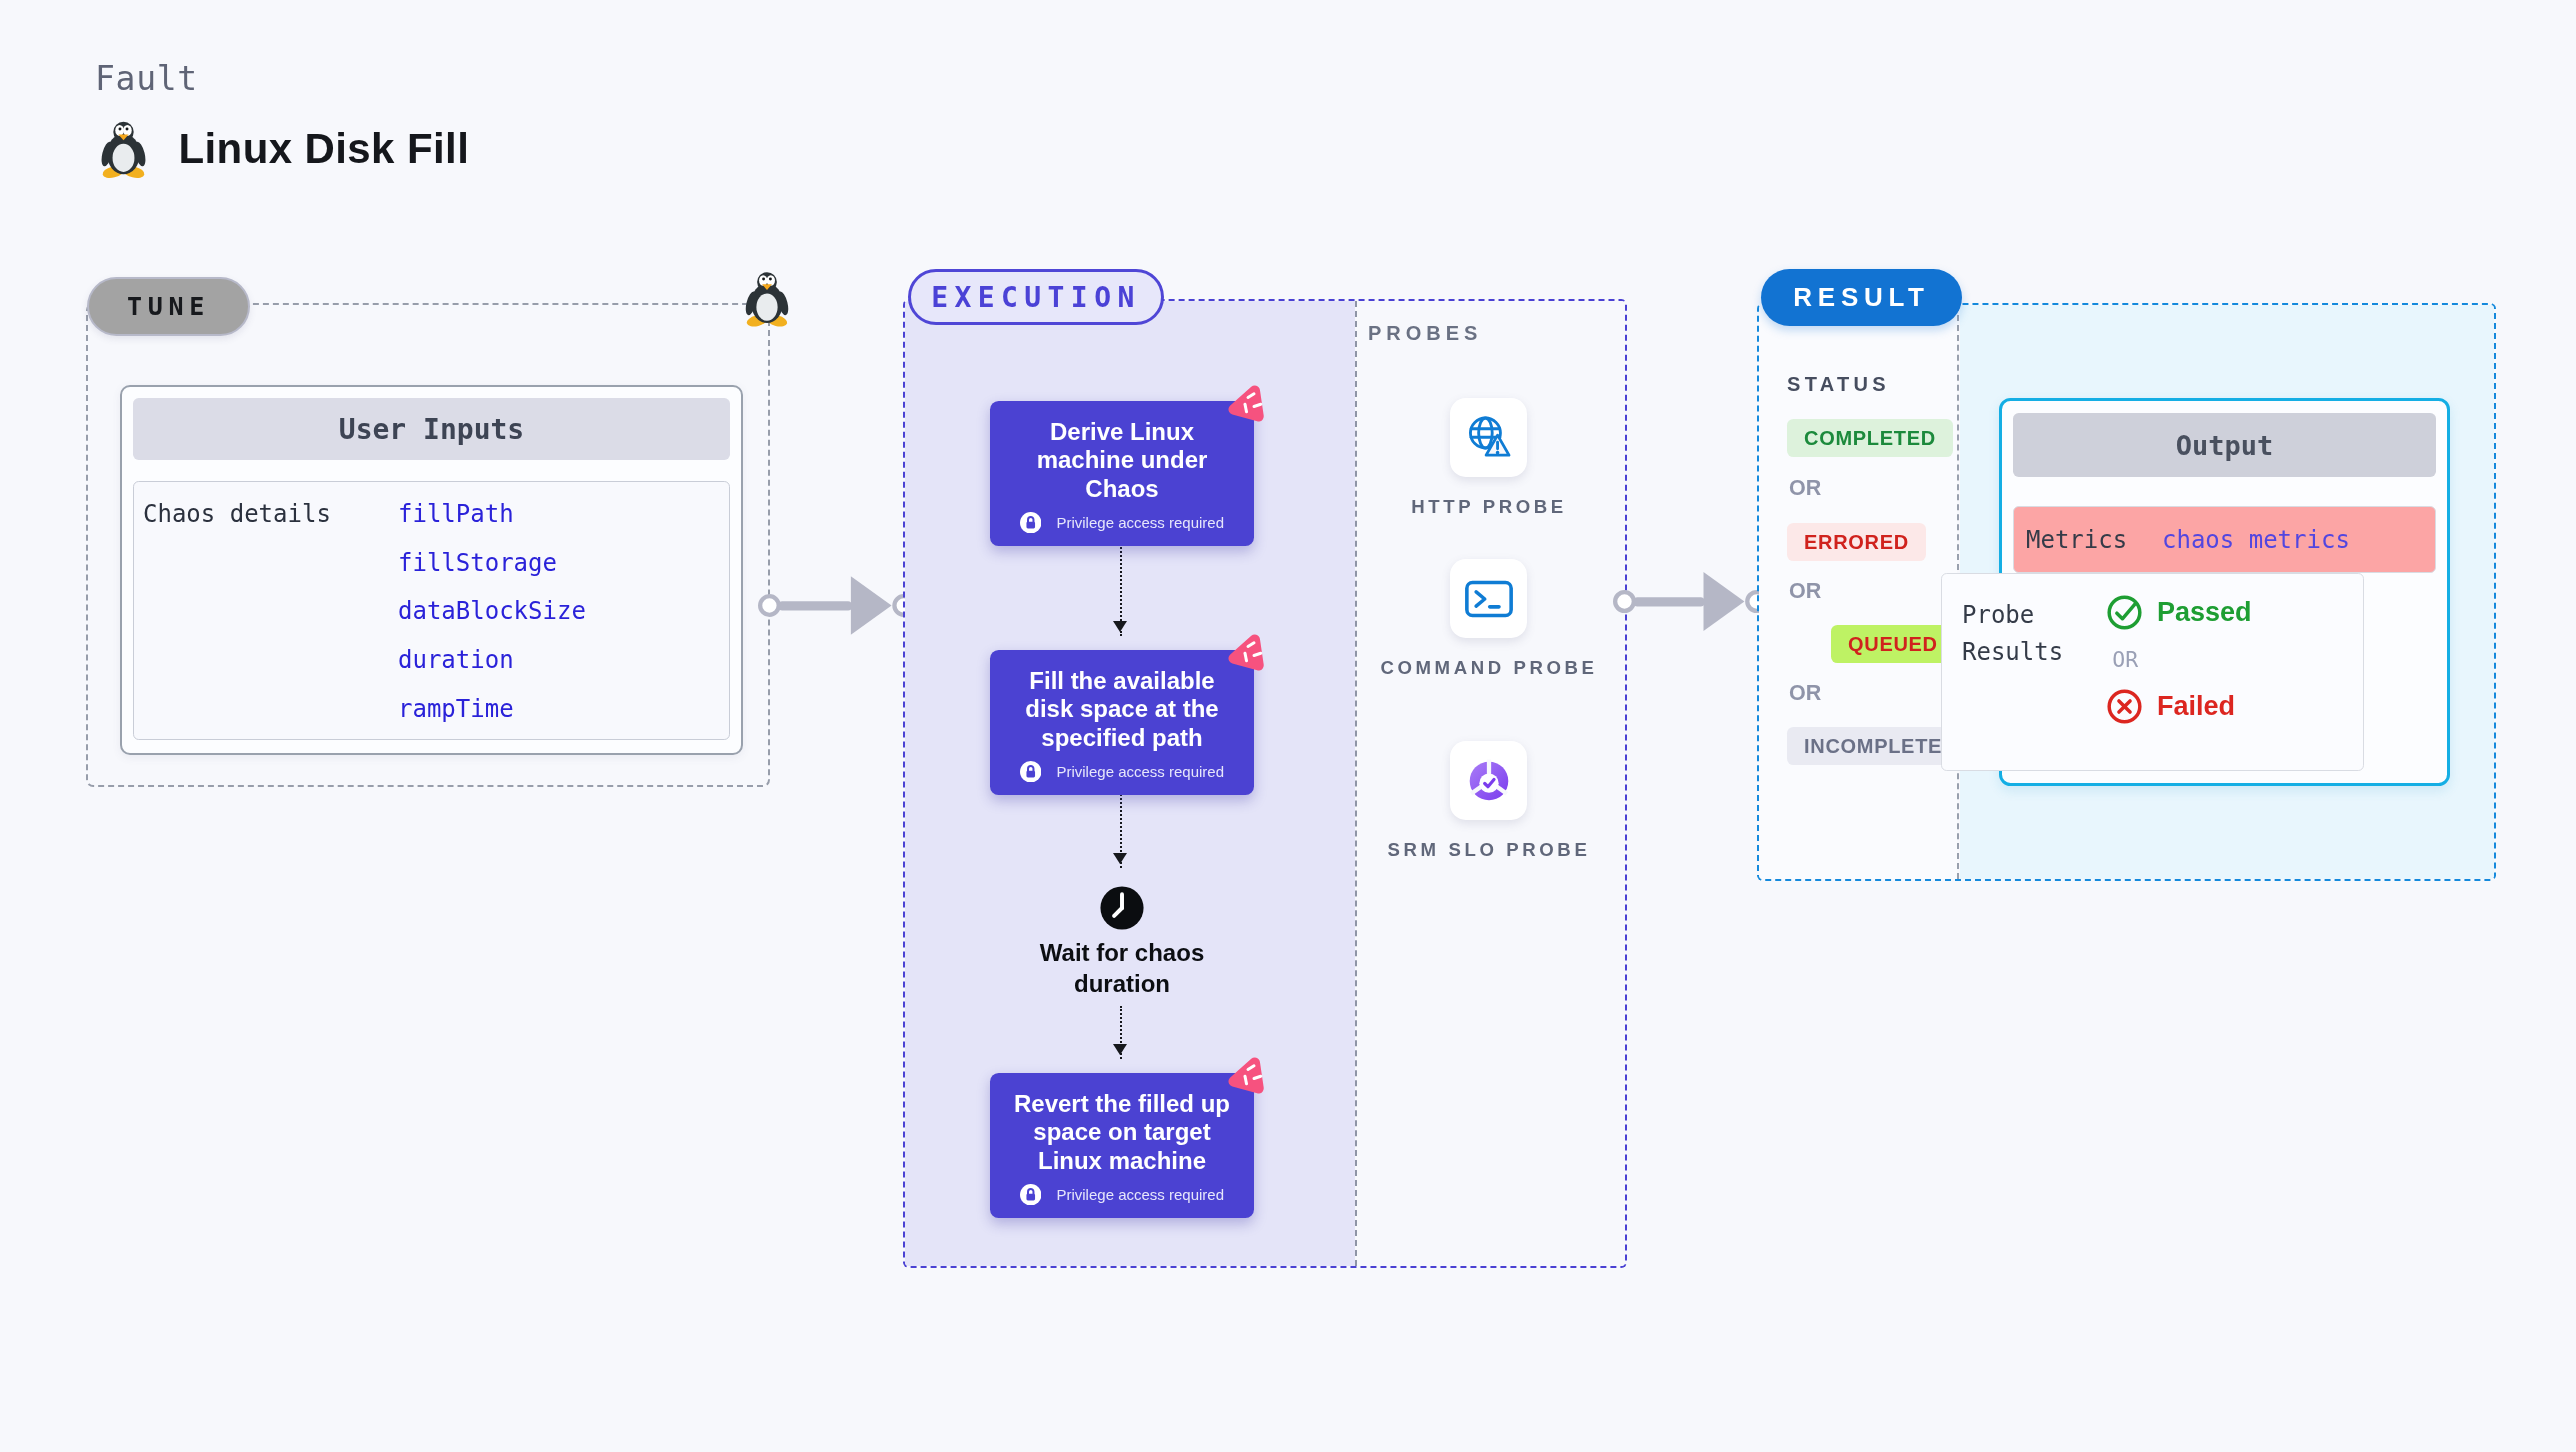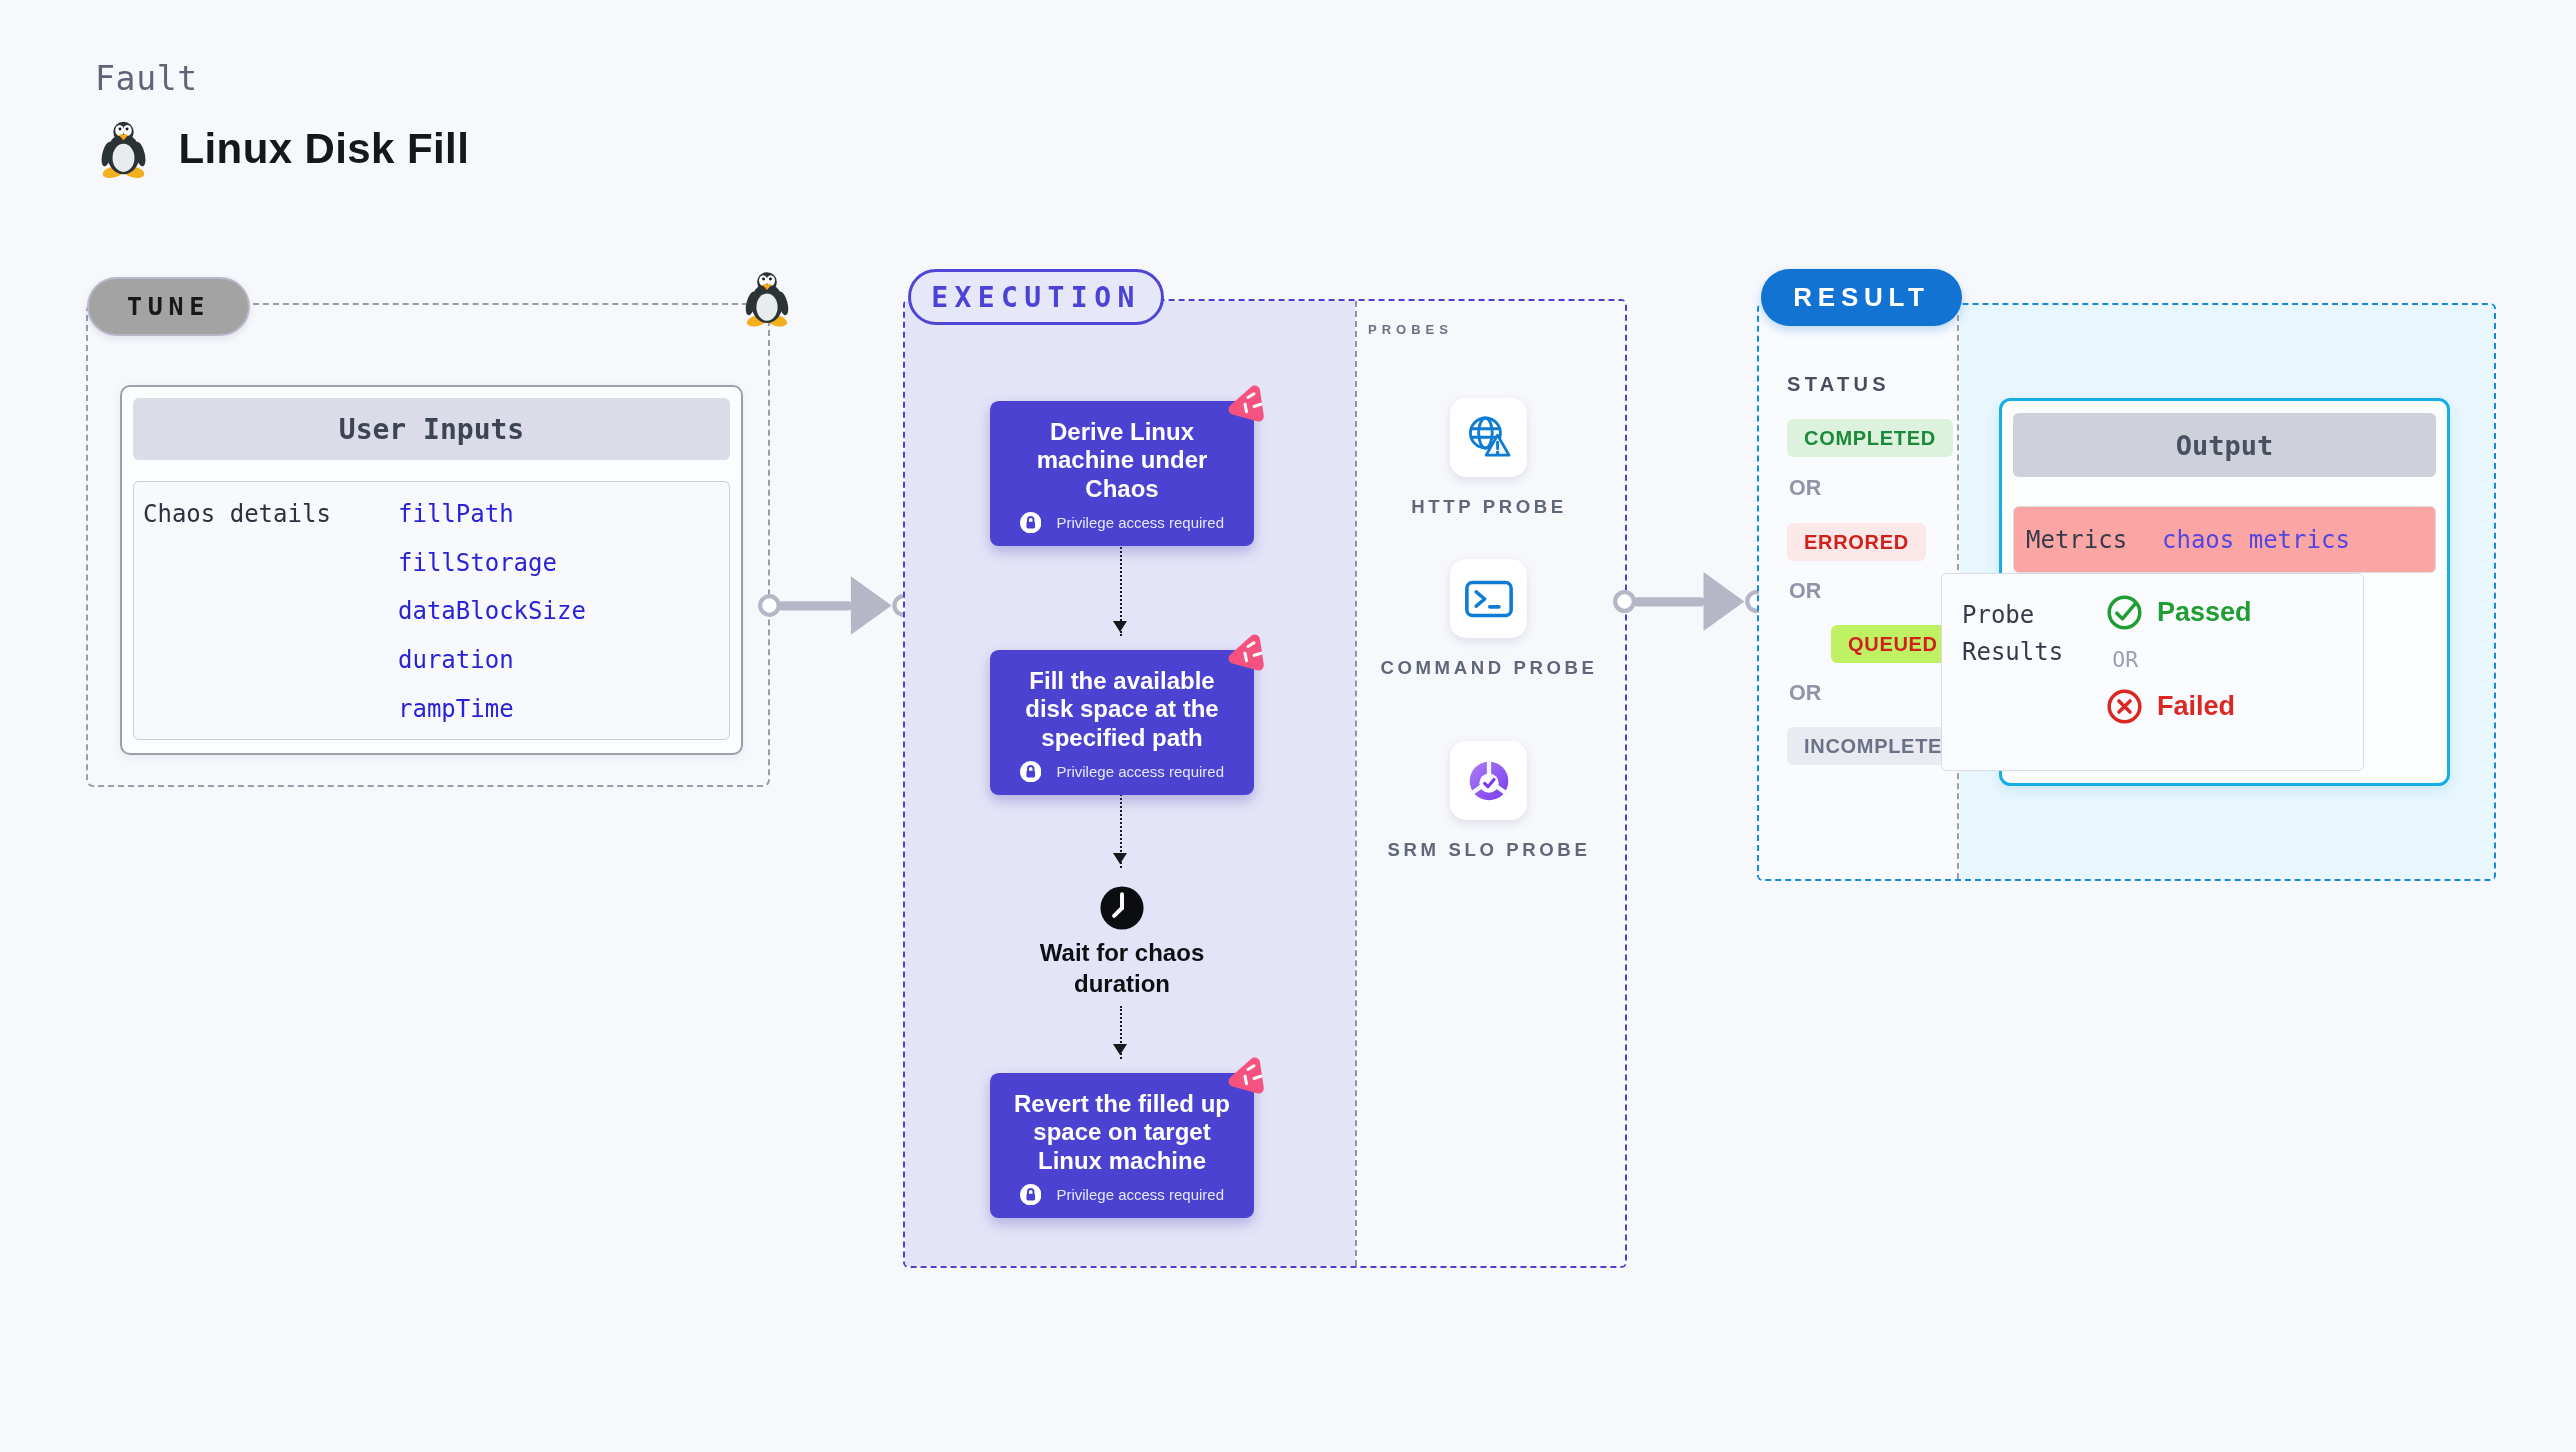--- a/index.html
+++ b/index.html
@@ -57,21 +57,21 @@
   .litmus{position:absolute;top:-17px;right:-11.5px;width:39px;height:39px;}
   .vconn{position:absolute;left:1120px;width:0;border-left:2.9px dotted #16181d;z-index:1;}
   .vconn::after{content:'';position:absolute;bottom:-2.9px;left:-8.6px;border:7.2px solid transparent;border-top:11.5px solid #16181d;}
   .c1{top:536px;height:100px;}
   .c2{top:775px;height:93px;}
   .c3{top:1006px;height:53px;}
   .clock{left:1099px;top:885px;width:46px;height:46px;}
   .wait-label{left:1000px;top:937px;width:244px;text-align:center;font-size:24px;font-weight:700;color:#0c0e12;line-height:1.3;}
 
   
-  .probes-label{left:1368px;top:322px;font-size:13px;font-weight:700;letter-spacing:5px;color:#6a7183;}
+  .probes-label{left:1368px;top:322px;font-size:20px;font-weight:700;letter-spacing:5px;color:#6a7183;}
   .probe-card{left:1450px;width:77px;height:79px;background:#ffffff;border-radius:15.8px;display:flex;align-items:center;justify-content:center;
               box-shadow:0 3.6px 10px rgba(90,95,130,.14);}
   .pc1{top:398px}.pc2{top:559px}.pc3{top:741px}
   .probe-caption{left:1367px;width:244px;text-align:center;font-size:18.6px;font-weight:600;letter-spacing:3.6px;color:#60677a;line-height:1.45;}
   .cap1{top:494px}.cap2{top:655px}.cap3{top:837px}
 
   
   .result-box{left:1757px;top:303px;width:739px;height:578px;border:2.1px dashed #1489dc;border-radius:5.7px;overflow:hidden;}
   .result-left-bg{position:absolute;left:0;top:0;width:198px;height:100%;background:#fafbfe;}
   .result-divider{position:absolute;left:198px;top:0;height:100%;border-left:2.1px dashed #99a0ad;}

